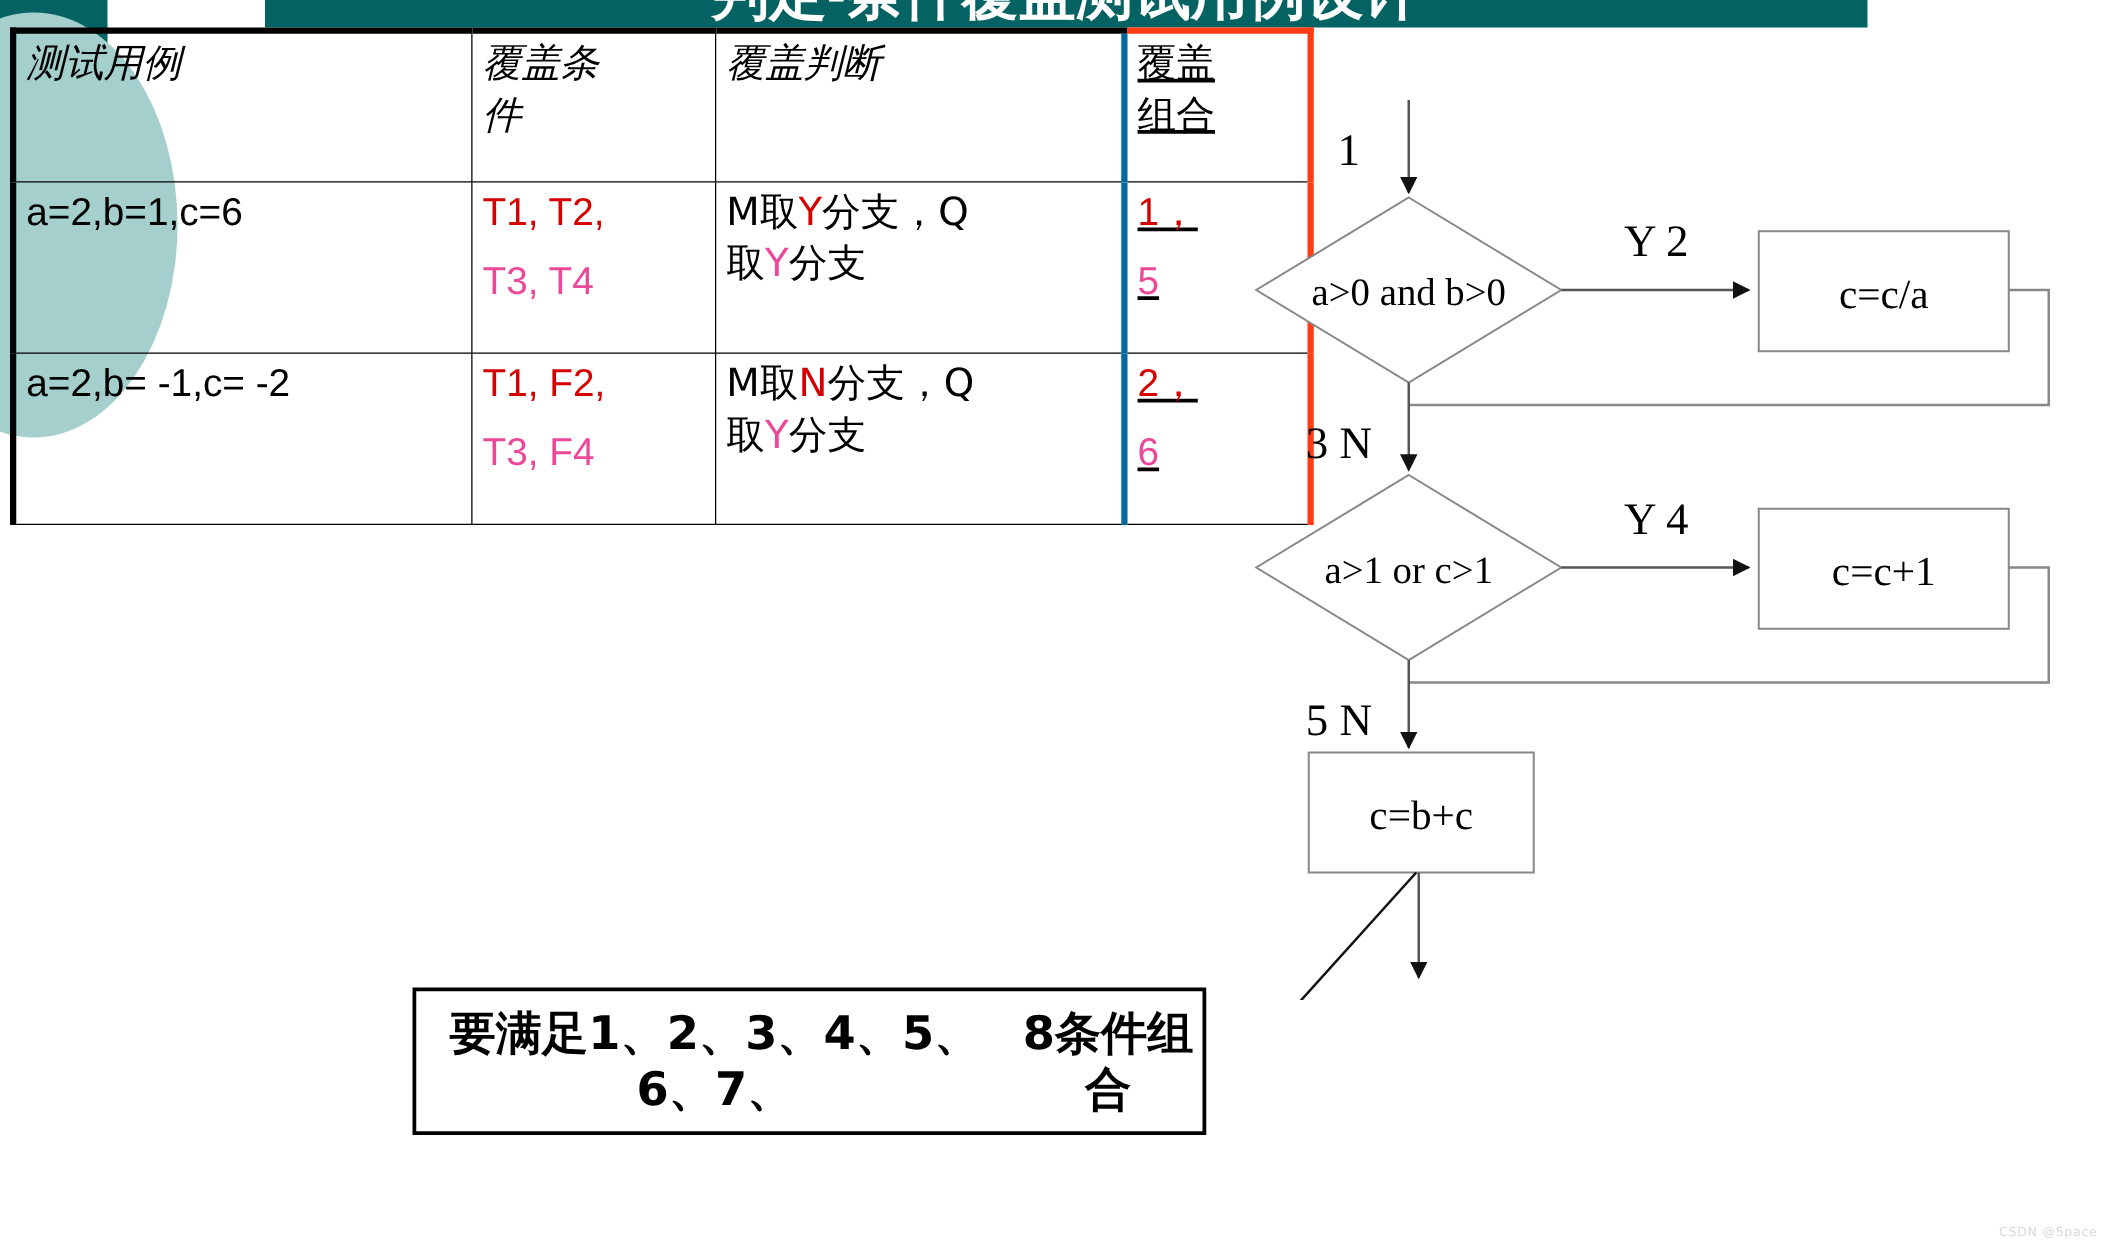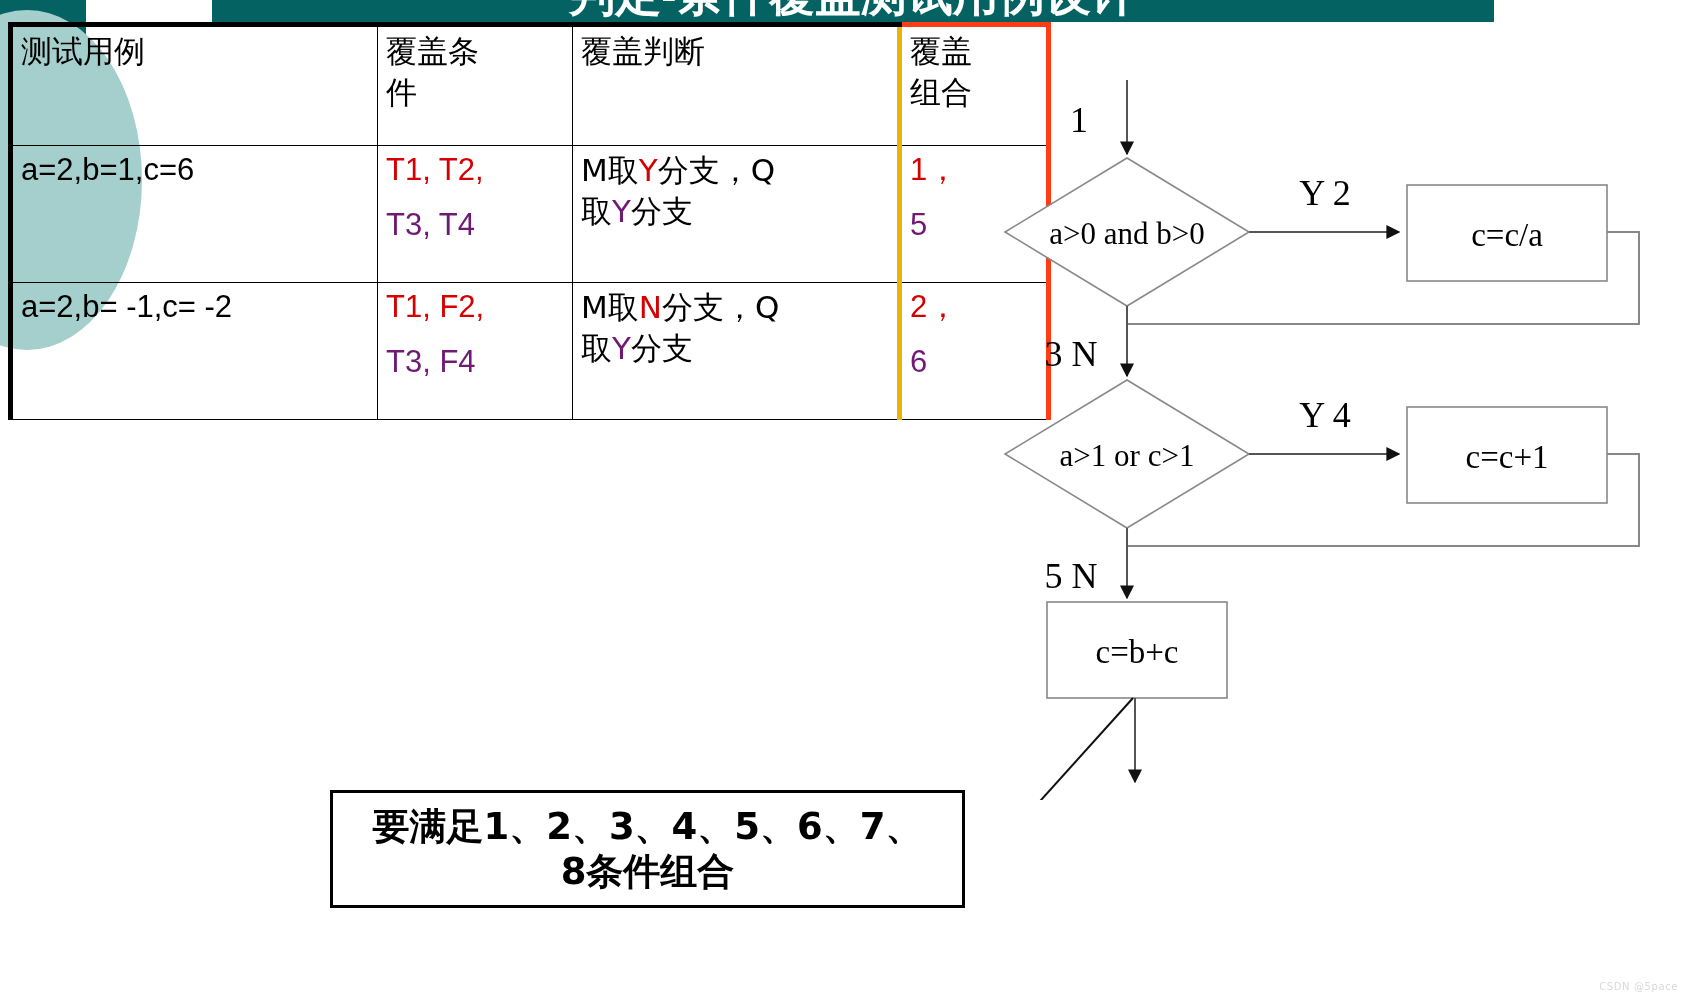--- a/index.html
+++ b/index.html
@@ -70,35 +70,36 @@
   #coverage-table .c1 { width: 348px; }
   #coverage-table .c2 { width: 178px; }
   #coverage-table .c3 { width: 308px; }
   #coverage-table .c4 { width: 128px; }
 
   #coverage-table tr.header-row td { height: 110px; }
   #coverage-table tr.body-row td { height: 128px; }
 
   
   #coverage-table .frame-left   { border-left: 5px solid #000000; }
-  #coverage-table .frame-top    { border-top: 5px solid #000000; }
+  #coverage-table .frame-top    { border-top: 5px solid #000000; font-style: italic; }
   #coverage-table .frame-bottom { border-bottom: 5px solid #000000; }
 
   
   #coverage-table .hl {
-    border-left: 5px solid #eab308;
+    border-left: 5px solid #0369a1;
     border-right: 5px solid #ff3c14;
+    text-decoration: underline;
   }
   #coverage-table .hl-top    { border-top: 5px solid #ff3c14; }
   #coverage-table .hl-bottom { border-bottom: 5px solid #ff3c14; }
 
   .cjk { font-family: "DejaVu Sans", sans-serif; }
 
   .red  { color: #d50000; }
-  .blue { color: #701a75; }
+  .blue { color: #ec4899; }
   .blk  { color: #000000; margin-top: 48px; }
 
   .line2 { display: block; margin-top: 14px; }
 
   
   #flowchart {
     position: absolute;
     left: 975px;
     top: 80px;
     width: 715px;
@@ -114,21 +115,21 @@
   #caption-box {
     position: absolute;
     left: 330px;
     top: 790px;
     width: 635px;
     height: 118px;
     border: 3px solid #000000;
     box-sizing: border-box;
     background: #ffffff;
     display: flex;
-    flex-direction: column;
+    flex-direction: row;
     align-items: center;
     justify-content: center;
     font-family: "DejaVu Sans", sans-serif;
     font-weight: bold;
     font-size: 37px;
     line-height: 1.22;
     color: #000000;
     text-align: center;
   }
 

